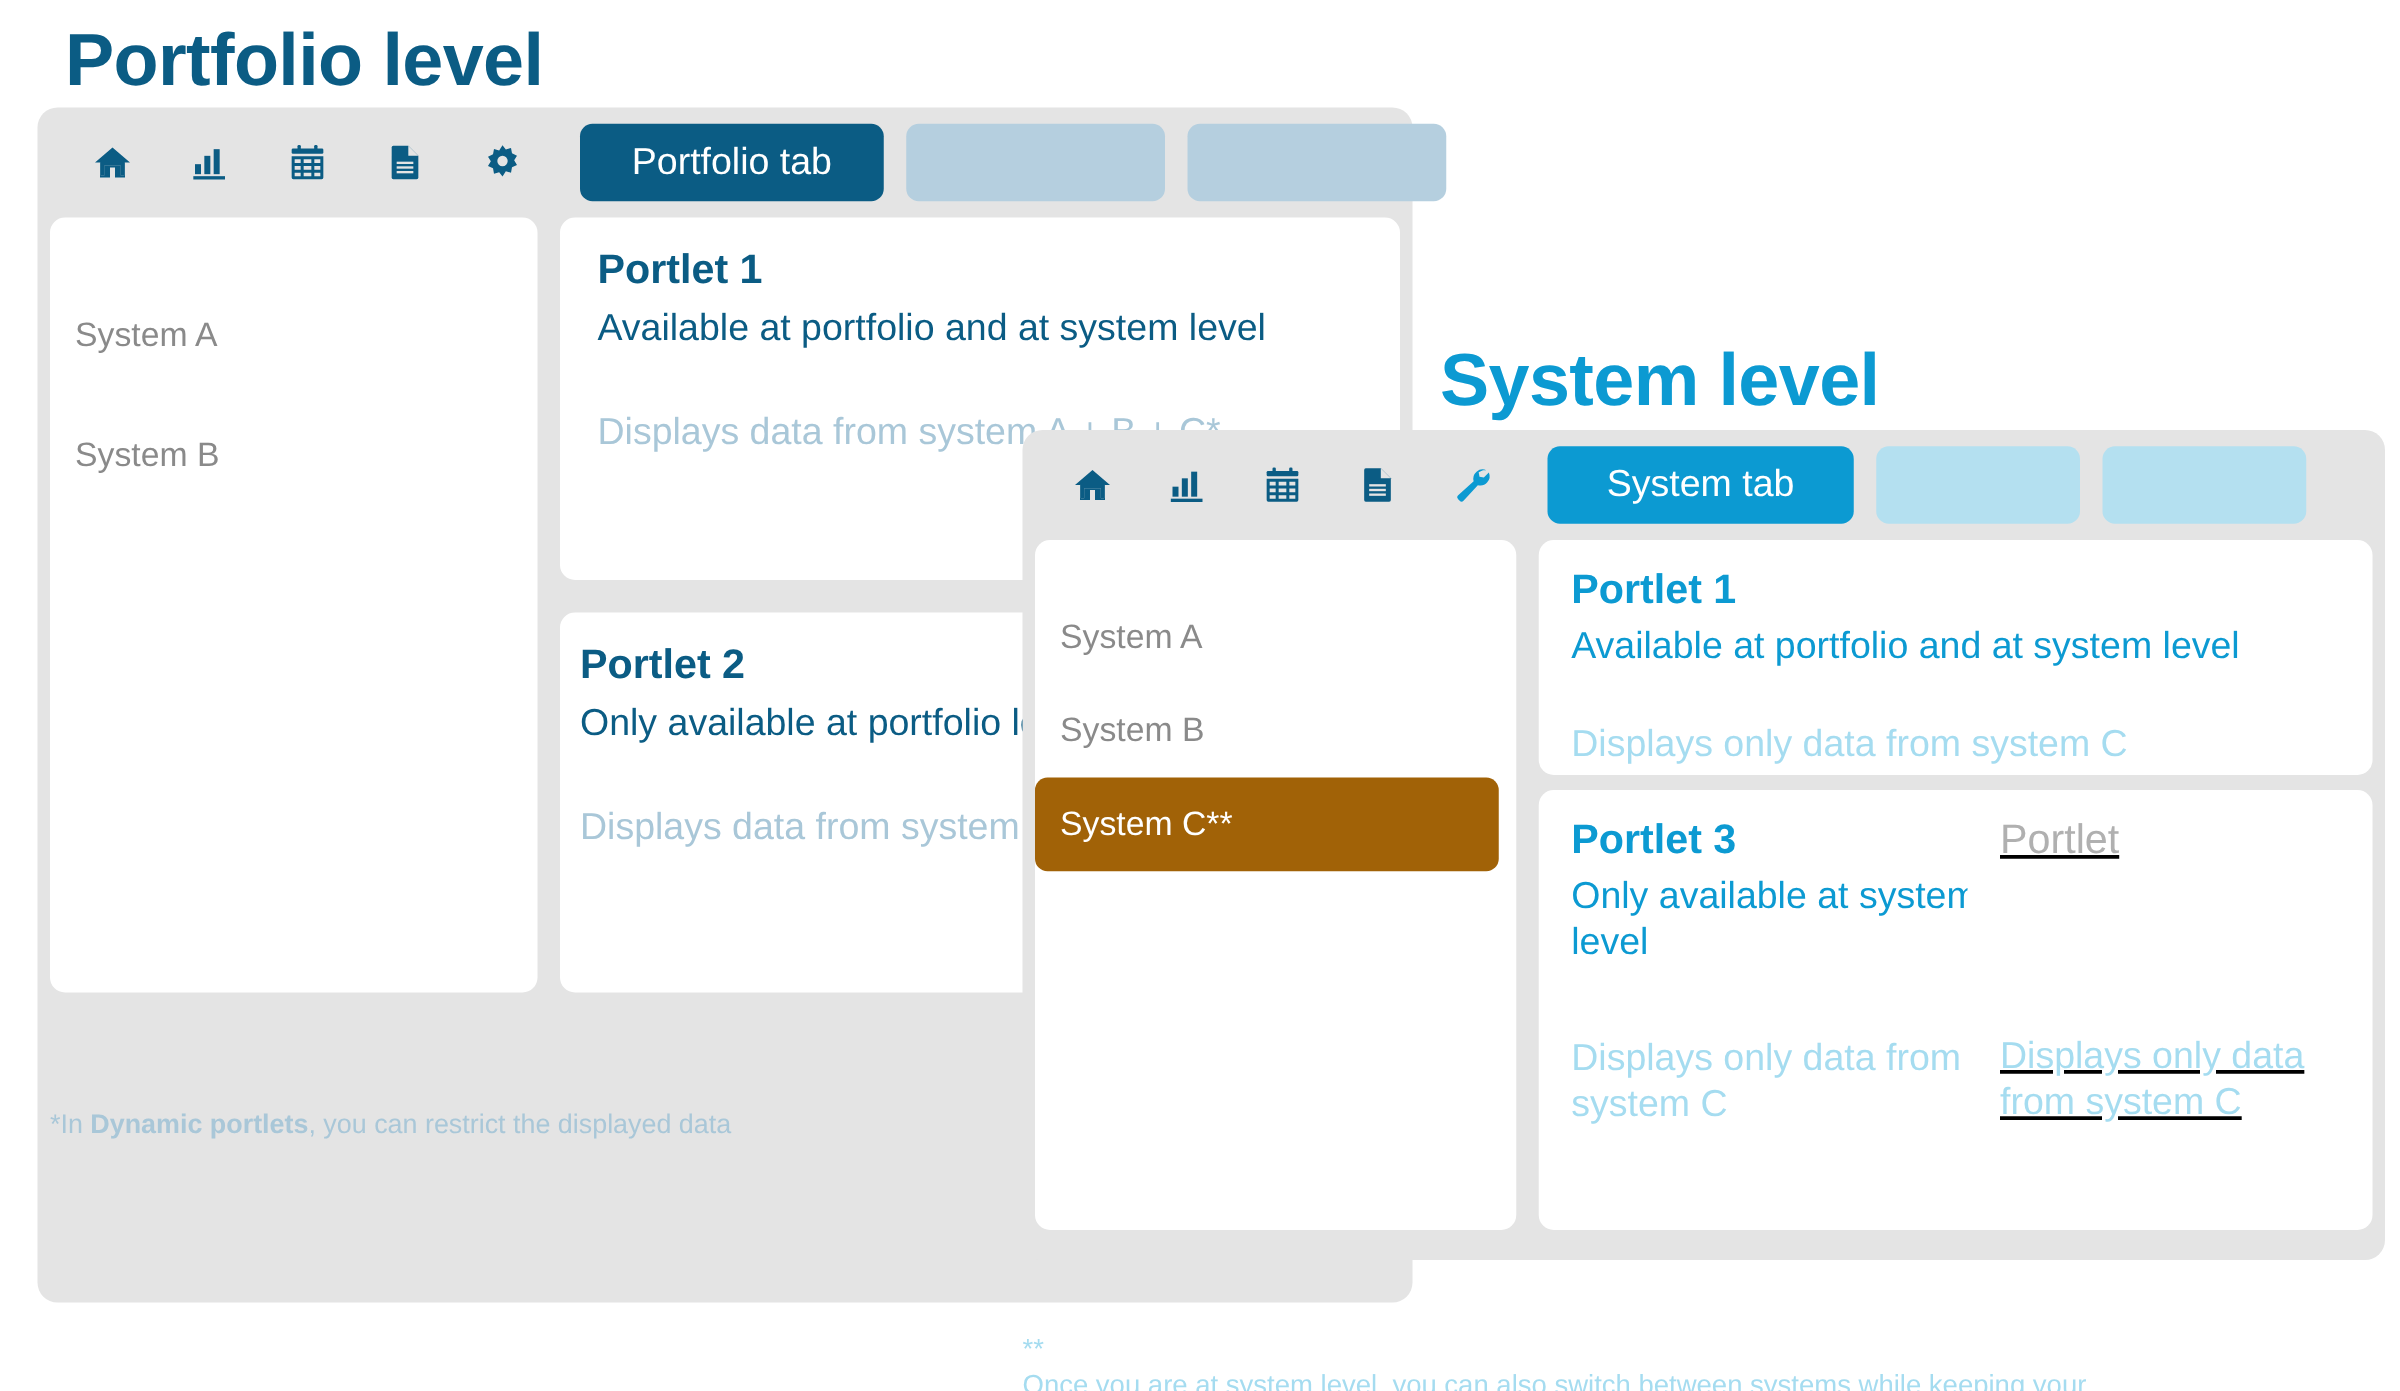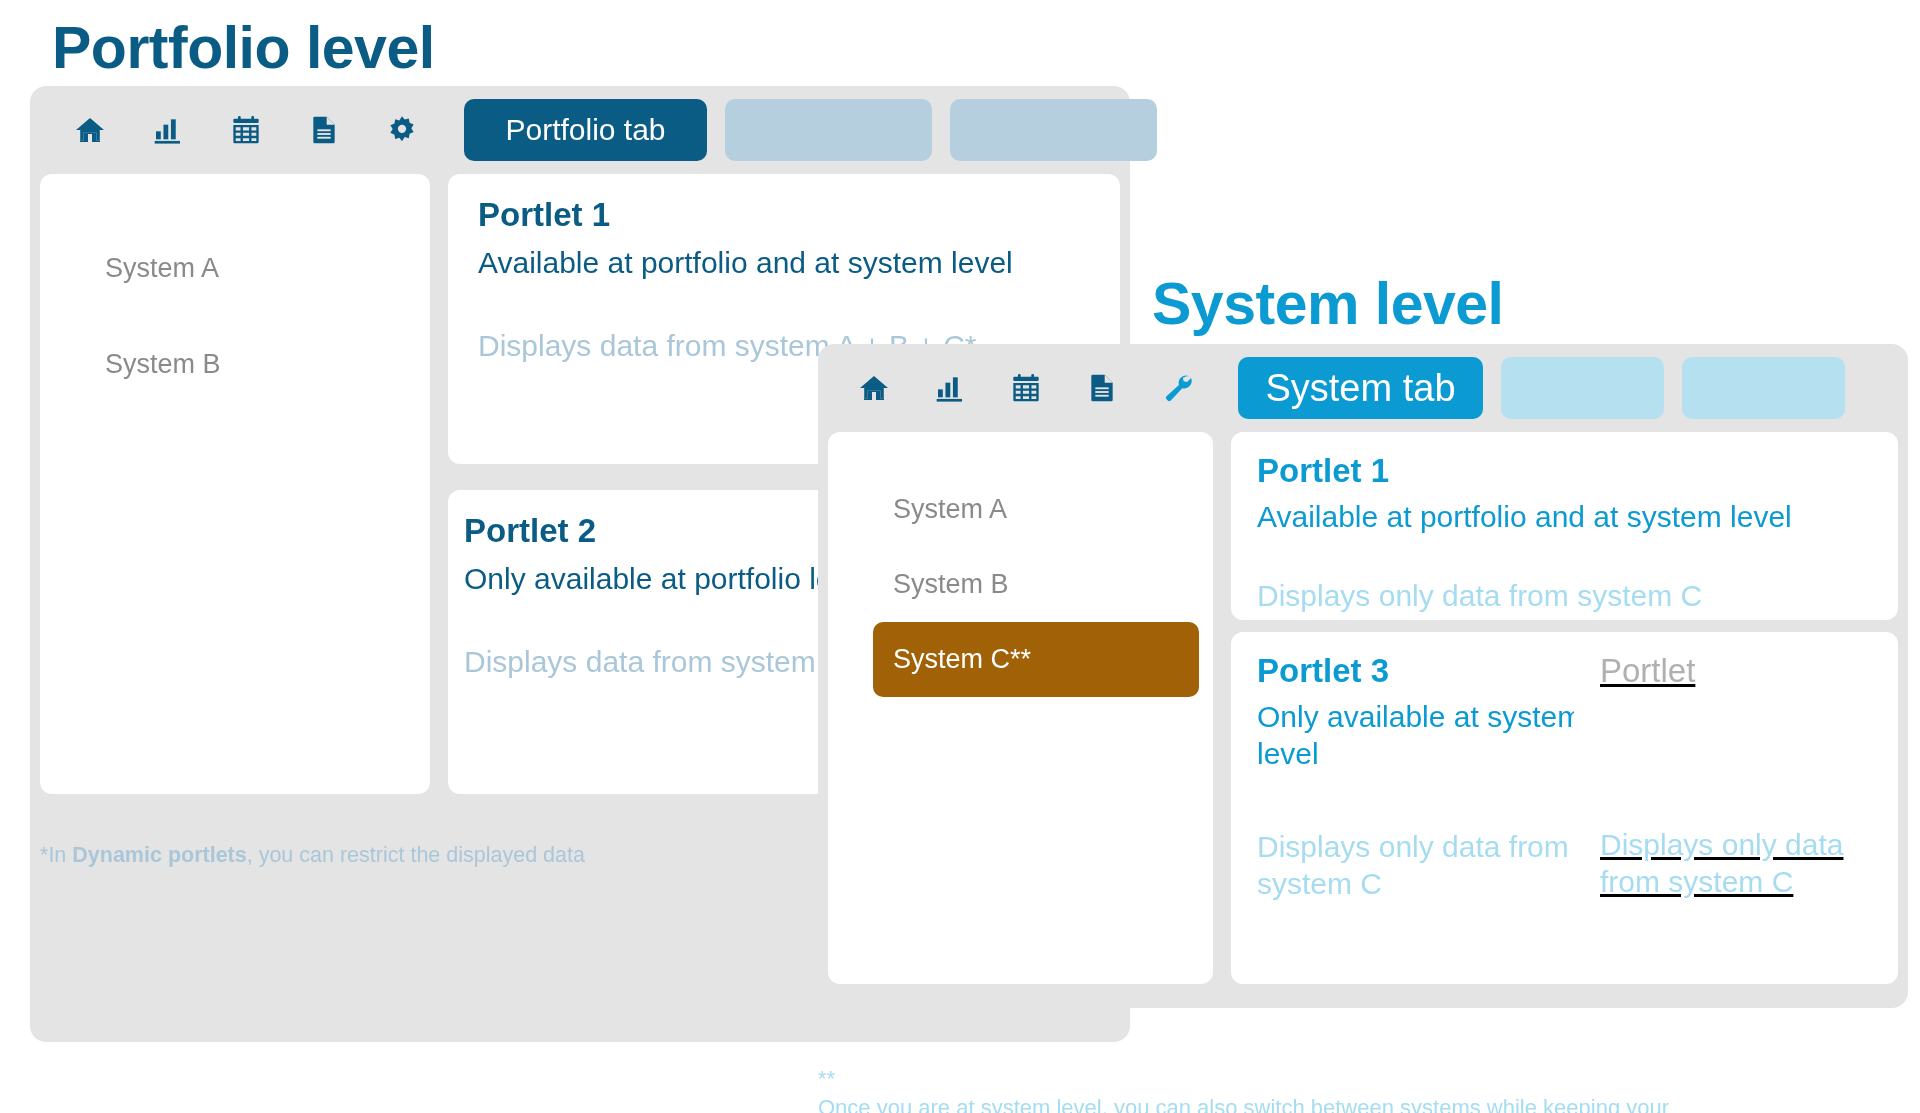--- a/index.html
+++ b/index.html
@@ -71,21 +71,20 @@
     white-space: nowrap;
   }
   .tab.active { color: #ffffff; }
   .tab.empty { }
 
   .card {
     background: #ffffff;
     border-radius: 12px;
     box-sizing: border-box;
     position: absolute;
-    padding-left: 45px;
   }
 
   .systems-list {
     padding-top: 46px;
   }
   .sys-item {
     font-size: 27px;
     color: #8a8a8a;
     box-sizing: border-box;
     display: flex;
@@ -170,42 +169,42 @@
   }
   #portfolio-panel .portlet-note {
     font-size: 30px;
     line-height: 37px;
     color: #a9c7d8;
     margin-top: 46px;
   }
 
   #portfolio-footnote {
     left: 40px;
-    top: 812px;
+    top: 856px;
     color: #a9c7d8;
   }
 
   
   #system-panel {
     left: 818px;
     top: 344px;
     width: 1090px;
     height: 664px;
   }
   #system-panel .toolbar {
     height: 88px;
     padding-left: 40px;
   }
   #system-panel .icon-strip { gap: 44px; }
   #system-panel .tool-icon { width: 32px; height: 32px; color: #0b5c84; }
   #system-panel .tool-icon.accent { color: #0c9ad2; }
   #system-panel .tabs { margin-left: 44px; gap: 18px; }
   #system-panel .tab {
     height: 62px;
-    font-size: 38px;
+    font-size: 30px;
   }
   #system-panel .tab.active { background: #0c9ad2; width: 245px; }
   #system-panel .tab.empty { background: #b4e0f0; width: 163px; }
 
   #system-list {
     left: 10px;
     top: 88px;
     width: 385px;
     height: 552px;
   }

